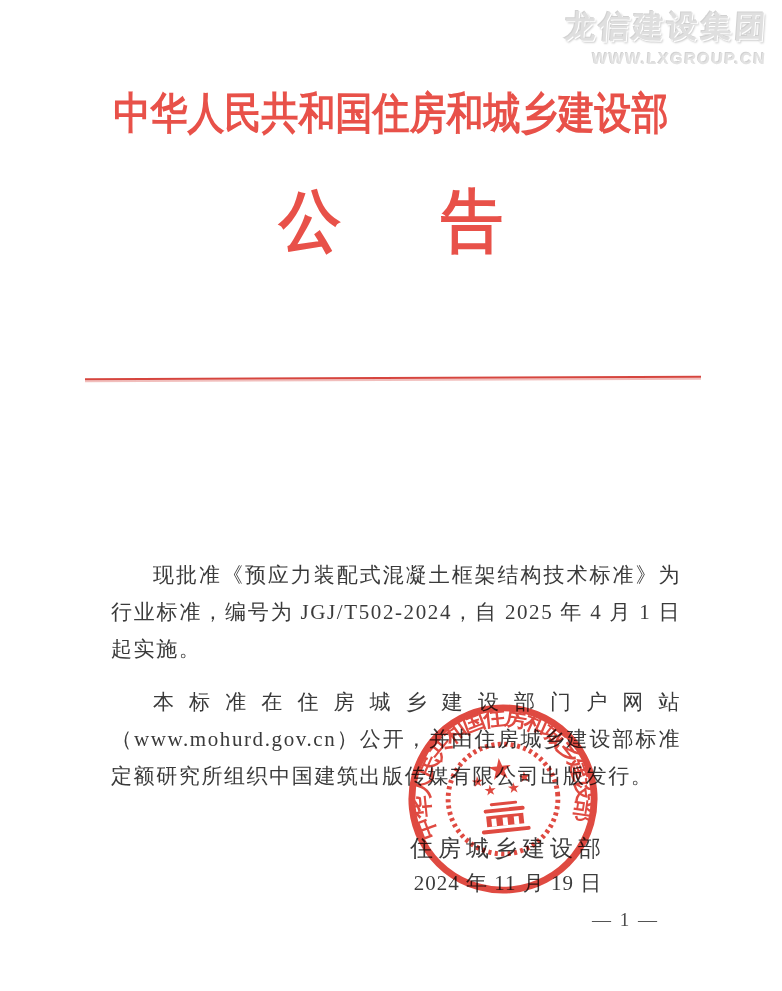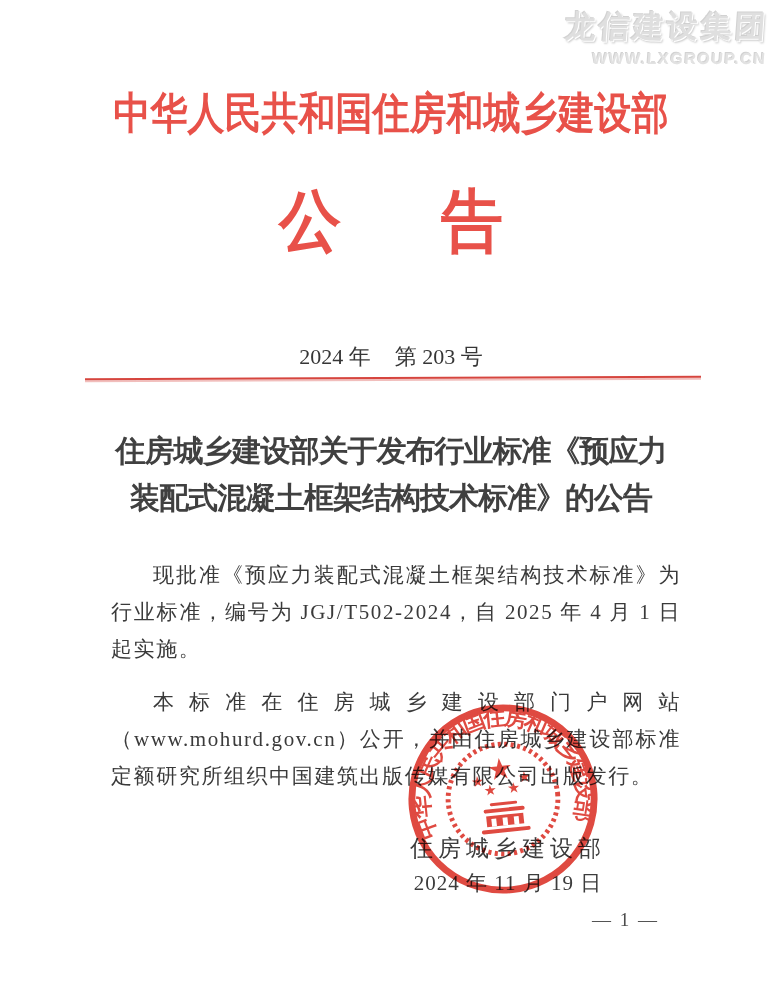--- a/index.html
+++ b/index.html
@@ -176,30 +176,23 @@
     <div class="wm-company">龙信建设集团</div>
     <div class="wm-url">WWW.LXGROUP.CN</div>
   </div>
 
   <h1 class="ministry">中华人民共和国住房和城乡建设部</h1>
 
   <div class="announcement">
     <span class="first">公</span><span class="second">告</span>
   </div>
 
-  <div class="issue">
-    <span>2024 年</span><span class="issue-no">第 203 号</span>
-  </div>
 
   <div class="rule"></div>
 
-  <h2 class="doc-title">
-    <span style="display:block">住房城乡建设部关于发布行业标准《预应力</span>
-    <span style="display:block">装配式混凝土框架结构技术标准》的公告</span>
-  </h2>
 
   <div class="body-text">
     <p>现批准《预应力装配式混凝土框架结构技术标准》为行业标准，编号为 JGJ/T502-2024，自 2025 年 4 月 1 日起实施。</p>
     <p>本标准在住房城乡建设部门户网站（www.mohurd.gov.cn）公开，并由住房城乡建设部标准定额研究所组织中国建筑出版传媒有限公司出版发行。</p>
   </div>
 
   <div class="sign-block">
     <div class="issuer">住房城乡建设部</div>
     <div class="sign-date">2024 年 11 月 19 日</div>
   </div>

